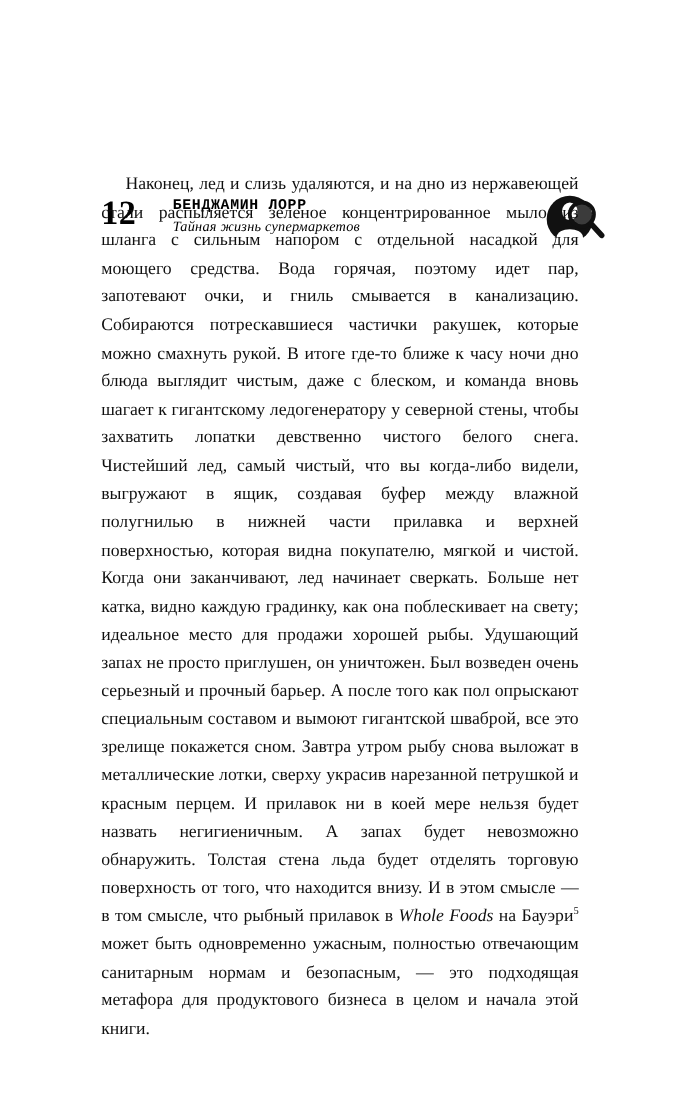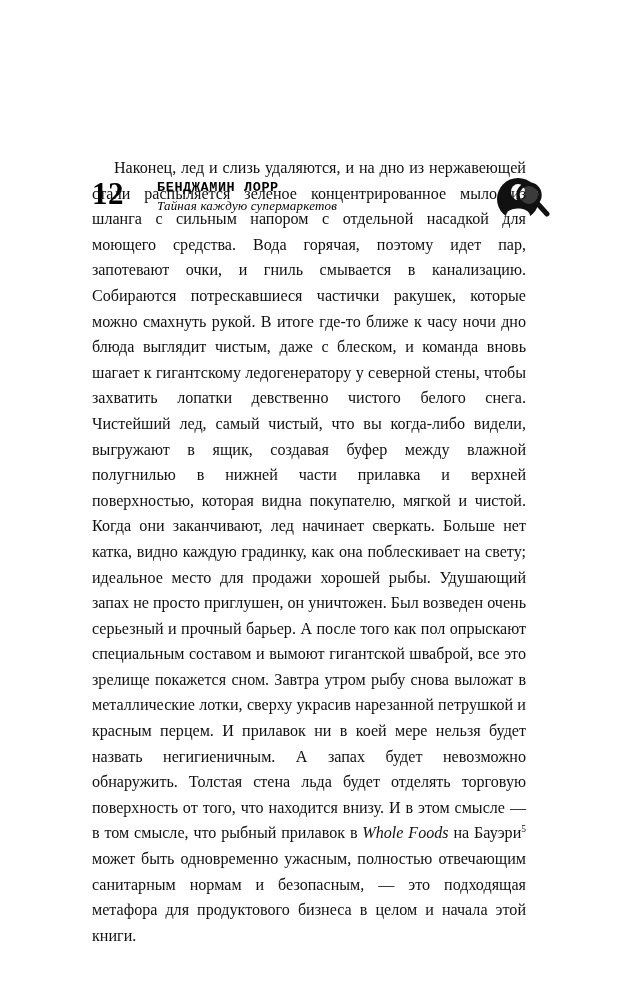--- a/index.html
+++ b/index.html
@@ -93,21 +93,21 @@
 </style>
 </head>
 <body>
 
 <div class="page">
 
   <div class="header">
     <div class="folio">12</div>
     <div class="running-head">
       <span class="author-name">БЕНДЖАМИН ЛОРР</span>
-      <span class="book-title">Тайная каждую супермаркетов</span>
+      <span class="book-title">Тайная жизнь супермаркетов</span>
     </div>
     <div class="logo">
       <svg width="54" height="50" viewBox="0 0 54 50" xmlns="http://www.w3.org/2000/svg">
         <circle cx="22" cy="25" r="21" fill="#111111"></circle>
         <ellipse cx="22" cy="18" rx="7" ry="8" fill="#ffffff"></ellipse>
         <path d="M10 42 C10 32, 34 32, 34 42 L34 46 L10 46 Z" fill="#ffffff"></path>
         <circle cx="33" cy="21" r="11" fill="none" stroke="#111111" stroke-width="3.4"></circle>
         <circle cx="33" cy="21" r="9" fill="#ffffff" fill-opacity="0.18"></circle>
         <line x1="41" y1="29" x2="51" y2="40" stroke="#111111" stroke-width="5" stroke-linecap="round"></line>
       </svg>

